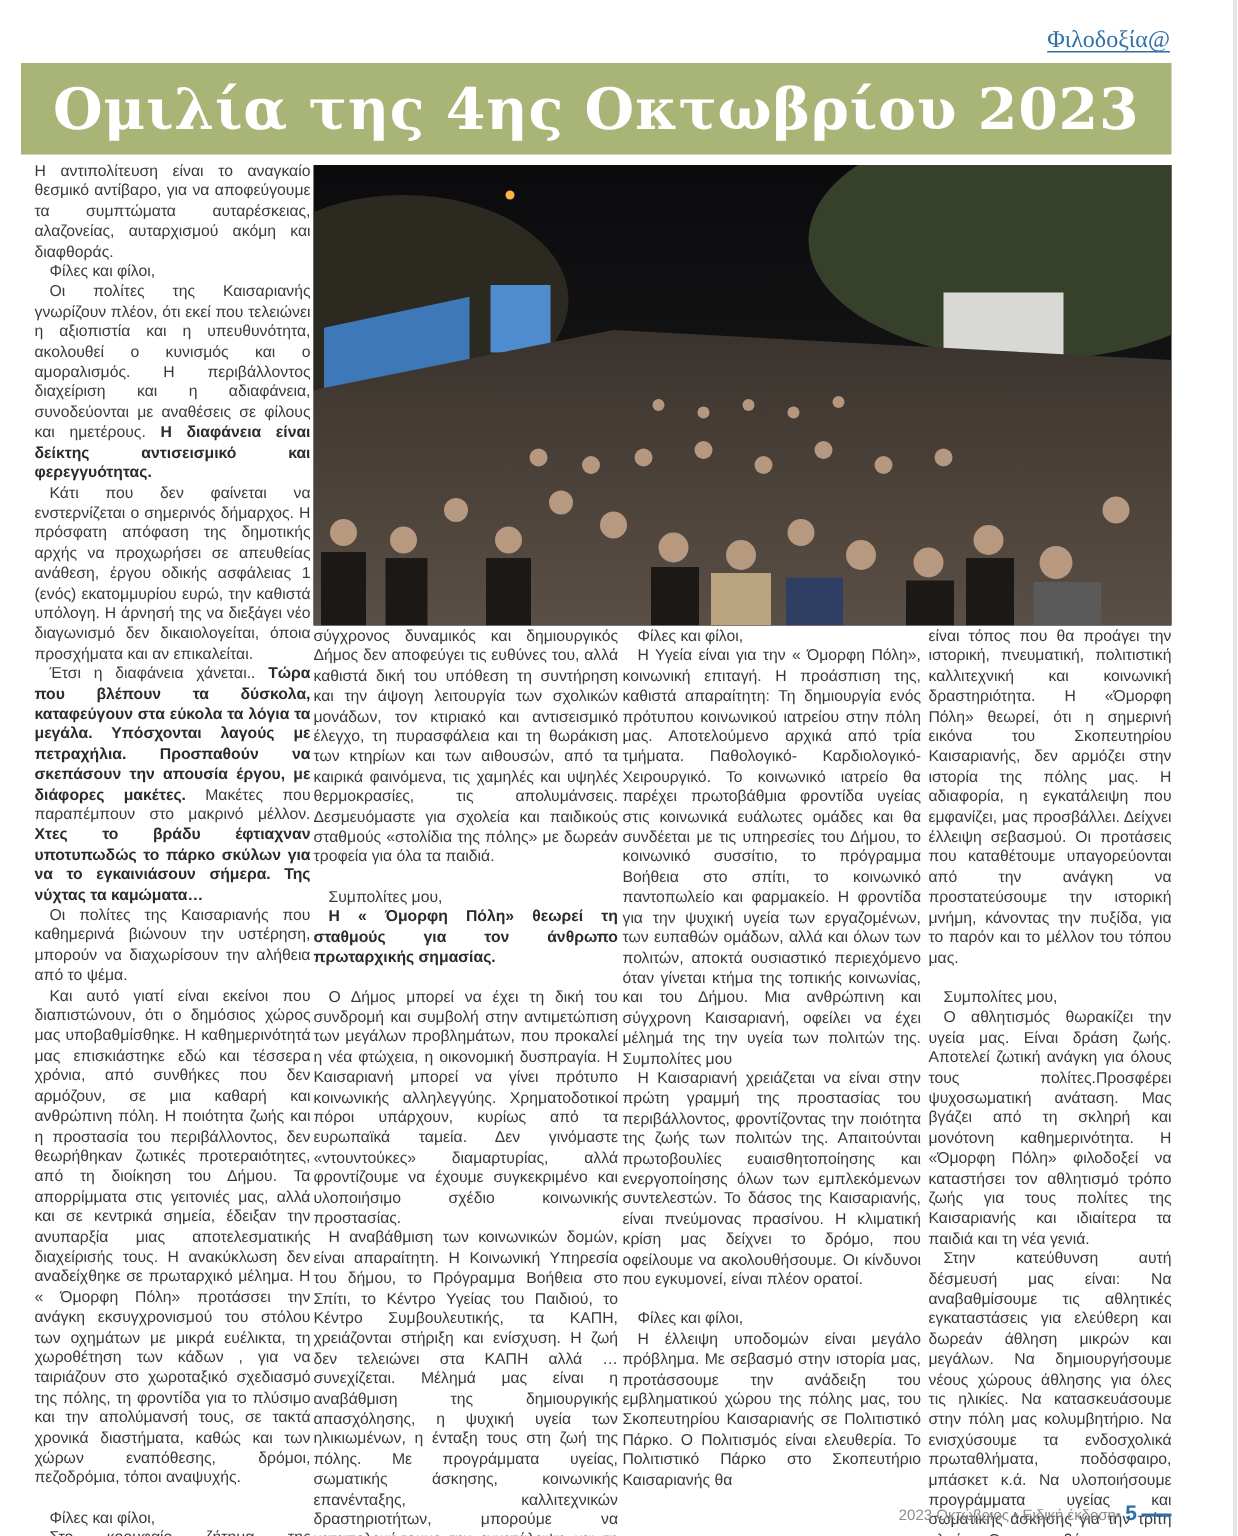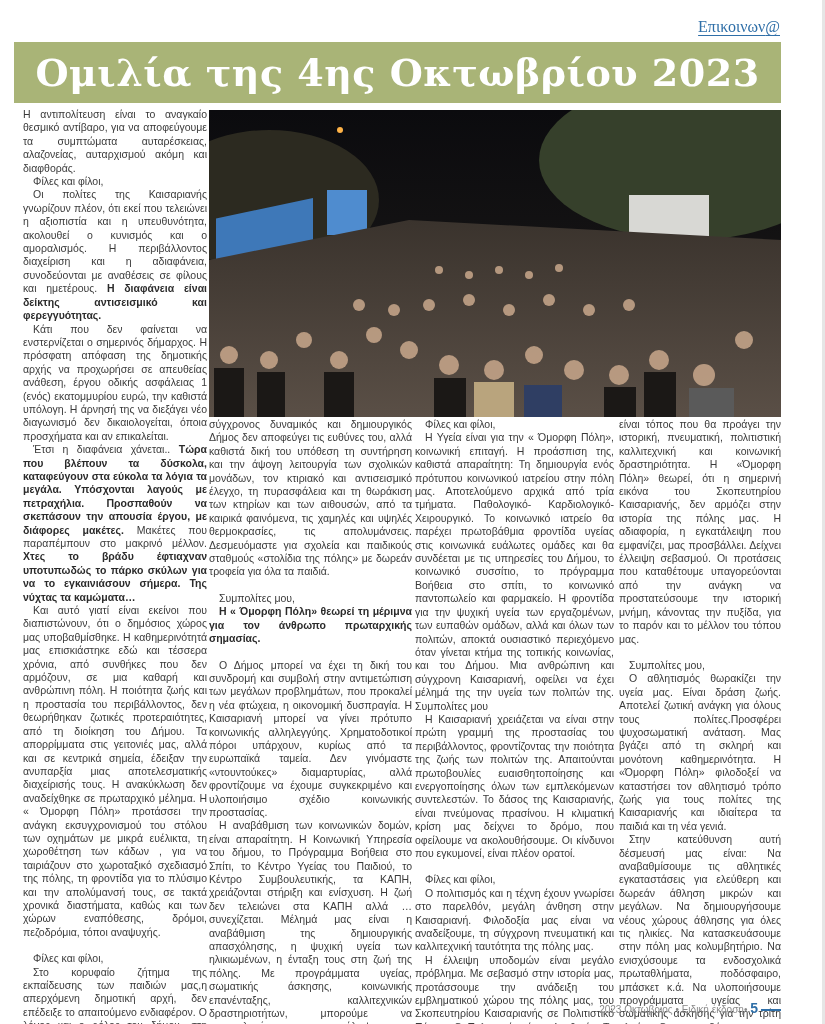--- a/index.html
+++ b/index.html
@@ -33,21 +33,21 @@
 
   .footer { position:absolute; top:1000px; left:560px; width:221px; text-align:right; font-size:10px; color:#8a8a8a; }
   .footer .pn { color:#2f6fa8; font-weight:bold; font-size:14px; }
   .footer .rule { display:inline-block; width:20px; height:2px; background:#2f6fa8; vertical-align:middle; margin-left:3px; }
 </style>
 </head>
 <body>
 
 <div class="right-edge"></div>
 
-<div class="section-label"><span>Επικοινων</span><span class="at">@</span></div>
+<div class="section-label"><span>Φιλοδοξία</span><span class="at">@</span></div>
 
 <div class="title-band">
   <h1>Ομιλία της 4ης Οκτωβρίου 2023</h1>
 </div>
 
 <div class="photo">
   <svg width="572" height="307" viewBox="0 0 572 307">
     <defs>
       <linearGradient id="sky" x1="0" y1="0" x2="0" y2="1">
         <stop offset="0" stop-color="#0b0b0e"></stop>
@@ -108,41 +108,41 @@
     <rect x="480" y="278" width="45" height="29" fill="#5a5a5a"></rect>
   </svg>
 </div>
 
 <div class="col" id="c1">
     <p class="noi"><span>Η αντιπολίτευση είναι το αναγκαίο θεσμικό αντίβαρο, για να αποφεύγουμε τα συμπτώματα αυταρέσκειας, αλαζονείας, αυταρχισμού ακόμη και διαφθοράς.</span></p>
     <p class="hd">Φίλες και φίλοι,</p>
     <p><span>Οι πολίτες της Καισαριανής γνωρίζουν πλέον, ότι εκεί που τελειώνει η αξιοπιστία και η υπευθυνότητα, ακολουθεί ο κυνισμός και ο αμοραλισμός. Η περιβάλλοντος διαχείριση και η αδιαφάνεια, συνοδεύονται με αναθέσεις σε φίλους και ημετέρους. </span><span class="b">Η διαφάνεια είναι δείκτης αντισεισμικό και φερεγγυότητας.</span></p>
     <p><span>Κάτι που δεν φαίνεται να ενστερνίζεται ο σημερινός δήμαρχος. Η πρόσφατη απόφαση της δημοτικής αρχής να προχωρήσει σε απευθείας ανάθεση, έργου οδικής ασφάλειας 1 (ενός) εκατομμυρίου ευρώ, την καθιστά υπόλογη. Η άρνησή της να διεξάγει νέο διαγωνισμό δεν δικαιολογείται, όποια προσχήματα και αν επικαλείται.</span></p>
     <p><span>Έτσι η διαφάνεια χάνεται.. </span><span class="b">Τώρα που βλέπουν τα δύσκολα, καταφεύγουν στα εύκολα τα λόγια τα μεγάλα. Υπόσχονται λαγούς με πετραχήλια. Προσπαθούν να σκεπάσουν την απουσία έργου, με διάφορες μακέτες.</span><span> Μακέτες που παραπέμπουν στο μακρινό μέλλον. </span><span class="b">Χτες το βράδυ έφτιαχναν υποτυπωδώς το πάρκο σκύλων για να το εγκαινιάσουν σήμερα. Της νύχτας τα καμώματα…</span></p>
+    <p><span>Οι πολίτες της Καισαριανής που καθημερινά βιώνουν την υστέρηση, μπορούν να διαχωρίσουν την αλήθεια από το ψέμα.</span></p>
     <p><span>Και αυτό γιατί είναι εκείνοι που διαπιστώνουν, ότι ο δημόσιος χώρος μας υποβαθμίσθηκε. Η καθημερινότητά μας επισκιάστηκε εδώ και τέσσερα χρόνια, από συνθήκες που δεν αρμόζουν, σε μια καθαρή και ανθρώπινη πόλη. Η ποιότητα ζωής και η προστασία του περιβάλλοντος, δεν θεωρήθηκαν ζωτικές προτεραιότητες, από τη διοίκηση του Δήμου. Τα απορρίμματα στις γειτονιές μας, αλλά και σε κεντρικά σημεία, έδειξαν την ανυπαρξία μιας αποτελεσματικής διαχείρισής τους. Η ανακύκλωση δεν αναδείχθηκε σε πρωταρχικό μέλημα. Η « Όμορφη Πόλη» προτάσσει την ανάγκη εκσυγχρονισμού του στόλου των οχημάτων με μικρά ευέλικτα, τη χωροθέτηση των κάδων , για να ταιριάζουν στο χωροταξικό σχεδιασμό της πόλης, τη φροντίδα για το πλύσιμο και την απολύμανσή τους, σε τακτά χρονικά διαστήματα, καθώς και των χώρων εναπόθεσης, δρόμοι, πεζοδρόμια, τόποι αναψυχής.</span></p>
     <div class="gap"></div>
     <p class="hd">Φίλες και φίλοι,</p>
     <p><span>Στο κορυφαίο ζήτημα της εκπαίδευσης των παιδιών μας,η απερχόμενη δημοτική αρχή, δεν επέδειξε το απαιτούμενο ενδιαφέρον. Ο λόγος και ο ρόλος του δήμου, στη διασφάλιση των απαραίτητων υποδομών, είναι πλέον και θεσμικά κατοχυρωμένος.Ένας</span></p>
   </div>
 <div class="col" id="c2">
     <p class="noi"><span>σύγχρονος δυναμικός και δημιουργικός Δήμος δεν αποφεύγει τις ευθύνες του, αλλά καθιστά δική του υπόθεση τη συντήρηση και την άψογη λειτουργία των σχολικών μονάδων, τον κτιριακό και αντισεισμικό έλεγχο, τη πυρασφάλεια και τη θωράκιση των κτηρίων και των αιθουσών, από τα καιρικά φαινόμενα, τις χαμηλές και υψηλές θερμοκρασίες, τις απολυμάνσεις. Δεσμευόμαστε για σχολεία και παιδικούς σταθμούς «στολίδια της πόλης» με δωρεάν τροφεία για όλα τα παιδιά.</span></p>
     <div class="gap"></div>
     <p class="hd">Συμπολίτες μου,</p>
-    <p><span class="b">Η « Όμορφη Πόλη» θεωρεί τη μέριμνα για τον άνθρωπο πρωταρχικής σημασίας.</span></p>
+    <p><span class="b">Η « Όμορφη Πόλη» θεωρεί τη σταθμούς για τον άνθρωπο πρωταρχικής σημασίας.</span></p>
     <div class="gap"></div>
     <p><span>Ο Δήμος μπορεί να έχει τη δική του συνδρομή και συμβολή στην αντιμετώπιση των μεγάλων προβλημάτων, που προκαλεί η νέα φτώχεια, η οικονομική δυσπραγία. Η Καισαριανή μπορεί να γίνει πρότυπο κοινωνικής αλληλεγγύης. Χρηματοδοτικοί πόροι υπάρχουν, κυρίως από τα ευρωπαϊκά ταμεία. Δεν γινόμαστε «ντουντούκες» διαμαρτυρίας, αλλά φροντίζουμε να έχουμε συγκεκριμένο και υλοποιήσιμο σχέδιο κοινωνικής προστασίας.</span></p>
     <p><span>Η αναβάθμιση των κοινωνικών δομών, είναι απαραίτητη. Η Κοινωνική Υπηρεσία του δήμου, το Πρόγραμμα Βοήθεια στο Σπίτι, το Κέντρο Υγείας του Παιδιού, το Κέντρο Συμβουλευτικής, τα ΚΑΠΗ, χρειάζονται στήριξη και ενίσχυση. Η ζωή δεν τελειώνει στα ΚΑΠΗ αλλά …συνεχίζεται. Μέλημά μας είναι η αναβάθμιση της δημιουργικής απασχόλησης, η ψυχική υγεία των ηλικιωμένων, η ένταξη τους στη ζωή της πόλης. Με προγράμματα υγείας, σωματικής άσκησης, κοινωνικής επανένταξης, καλλιτεχνικών δραστηριοτήτων, μπορούμε να καταπολεμήσουμε την εγκατάλειψη και τη μοναξιά των ανθρώπων της τρίτης ηλικίας.</span></p>
   </div>
 <div class="col" id="c3">
     <p class="hd">Φίλες και φίλοι,</p>
     <p><span>Η Υγεία είναι για την « Όμορφη Πόλη», κοινωνική επιταγή. Η προάσπιση της, καθιστά απαραίτητη: Τη δημιουργία ενός πρότυπου κοινωνικού ιατρείου στην πόλη μας. Αποτελούμενο αρχικά από τρία τμήματα. Παθολογικό- Καρδιολογικό- Χειρουργικό. Το κοινωνικό ιατρείο θα παρέχει πρωτοβάθμια φροντίδα υγείας στις κοινωνικά ευάλωτες ομάδες και θα συνδέεται με τις υπηρεσίες του Δήμου, το κοινωνικό συσσίτιο, το πρόγραμμα Βοήθεια στο σπίτι, το κοινωνικό παντοπωλείο και φαρμακείο. Η φροντίδα για την ψυχική υγεία των εργαζομένων, των ευπαθών ομάδων, αλλά και όλων των πολιτών, αποκτά ουσιαστικό περιεχόμενο όταν γίνεται κτήμα της τοπικής κοινωνίας, και του Δήμου. Μια ανθρώπινη και σύγχρονη Καισαριανή, οφείλει να έχει μέλημά της την υγεία των πολιτών της. Συμπολίτες μου</span></p>
     <p><span>Η Καισαριανή χρειάζεται να είναι στην πρώτη γραμμή της προστασίας του περιβάλλοντος, φροντίζοντας την ποιότητα της ζωής των πολιτών της. Απαιτούνται πρωτοβουλίες ευαισθητοποίησης και ενεργοποίησης όλων των εμπλεκόμενων συντελεστών. Το δάσος της Καισαριανής, είναι πνεύμονας πρασίνου. Η κλιματική κρίση μας δείχνει το δρόμο, που οφείλουμε να ακολουθήσουμε. Οι κίνδυνοι που εγκυμονεί, είναι πλέον ορατοί.</span></p>
     <div class="gap"></div>
     <p class="hd">Φίλες και φίλοι,</p>
-    <p><span>Ο πολιτισμός και η τέχνη έχουν γνωρίσει στο παρελθόν, μεγάλη άνθηση στην Καισαριανή. Φιλοδοξία μας είναι να αναδείξουμε, τη σύγχρονη πνευματική και καλλιτεχνική ταυτότητα της πόλης μας.</span></p>
     <p><span>Η έλλειψη υποδομών είναι μεγάλο πρόβλημα. Με σεβασμό στην ιστορία μας, προτάσσουμε την ανάδειξη του εμβληματικού χώρου της πόλης μας, του Σκοπευτηρίου Καισαριανής σε Πολιτιστικό Πάρκο. Ο Πολιτισμός είναι ελευθερία. Το Πολιτιστικό Πάρκο στο Σκοπευτήριο Καισαριανής θα</span></p>
   </div>
 <div class="col" id="c4">
     <p class="noi"><span>είναι τόπος που θα προάγει την ιστορική, πνευματική, πολιτιστική καλλιτεχνική και κοινωνική δραστηριότητα. Η «Όμορφη Πόλη» θεωρεί, ότι η σημερινή εικόνα του Σκοπευτηρίου Καισαριανής, δεν αρμόζει στην ιστορία της πόλης μας. Η αδιαφορία, η εγκατάλειψη που εμφανίζει, μας προσβάλλει. Δείχνει έλλειψη σεβασμού. Οι προτάσεις που καταθέτουμε υπαγορεύονται από την ανάγκη να προστατεύσουμε την ιστορική μνήμη, κάνοντας την πυξίδα, για το παρόν και το μέλλον του τόπου μας.</span></p>
     <div class="gap"></div>
     <p class="hd">Συμπολίτες μου,</p>
     <p><span>Ο αθλητισμός θωρακίζει την υγεία μας. Είναι δράση ζωής. Αποτελεί ζωτική ανάγκη για όλους τους πολίτες.Προσφέρει ψυχοσωματική ανάταση. Μας βγάζει από τη σκληρή και μονότονη καθημερινότητα. Η «Όμορφη Πόλη» φιλοδοξεί να καταστήσει τον αθλητισμό τρόπο ζωής για τους πολίτες της Καισαριανής και ιδιαίτερα τα παιδιά και τη νέα γενιά.</span></p>
     <p><span>Στην κατεύθυνση αυτή δέσμευσή μας είναι: Να αναβαθμίσουμε τις αθλητικές εγκαταστάσεις για ελεύθερη και δωρεάν άθληση μικρών και μεγάλων. Να δημιουργήσουμε νέους χώρους άθλησης για όλες τις ηλικίες. Να κατασκευάσουμε στην πόλη μας κολυμβητήριο. Να ενισχύσουμε τα ενδοσχολικά πρωταθλήματα, ποδόσφαιρο, μπάσκετ κ.ά. Να υλοποιήσουμε προγράμματα υγείας και σωματικής άσκησης για την τρίτη ηλικία. Οι παρεμβάσεις και οι πρωτοβουλίες μας στον αθλητισμό, θα είναι συγκεκριμένες και άμεσα υλοποιήσιμες. Να ενισχύσουμε τις ομάδες και τον ερασιτεχνικό αθλητισμό. Χρηματοδοτικοί πόροι υπάρχουν, αρκεί να τους αναζητήσουμε καταθέτοντας τις απαραίτητες προτάσεις.</span></p>
   </div>
 

